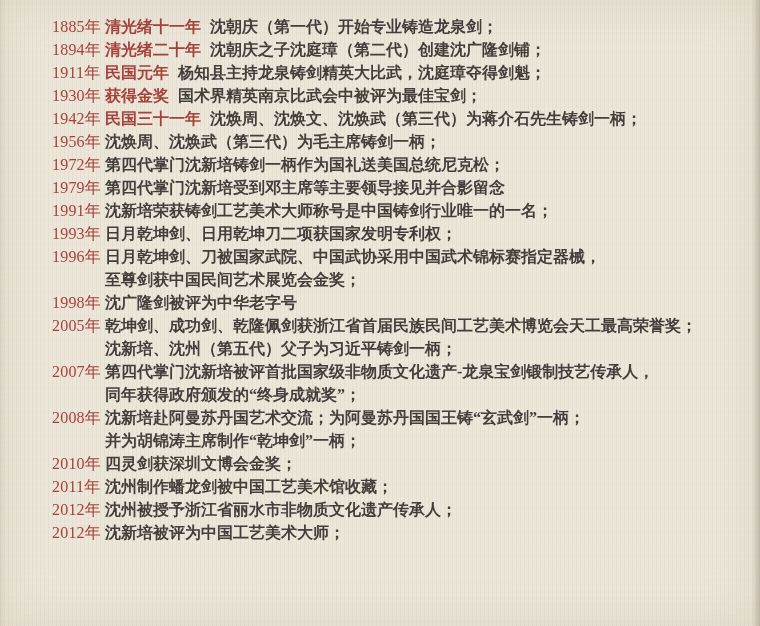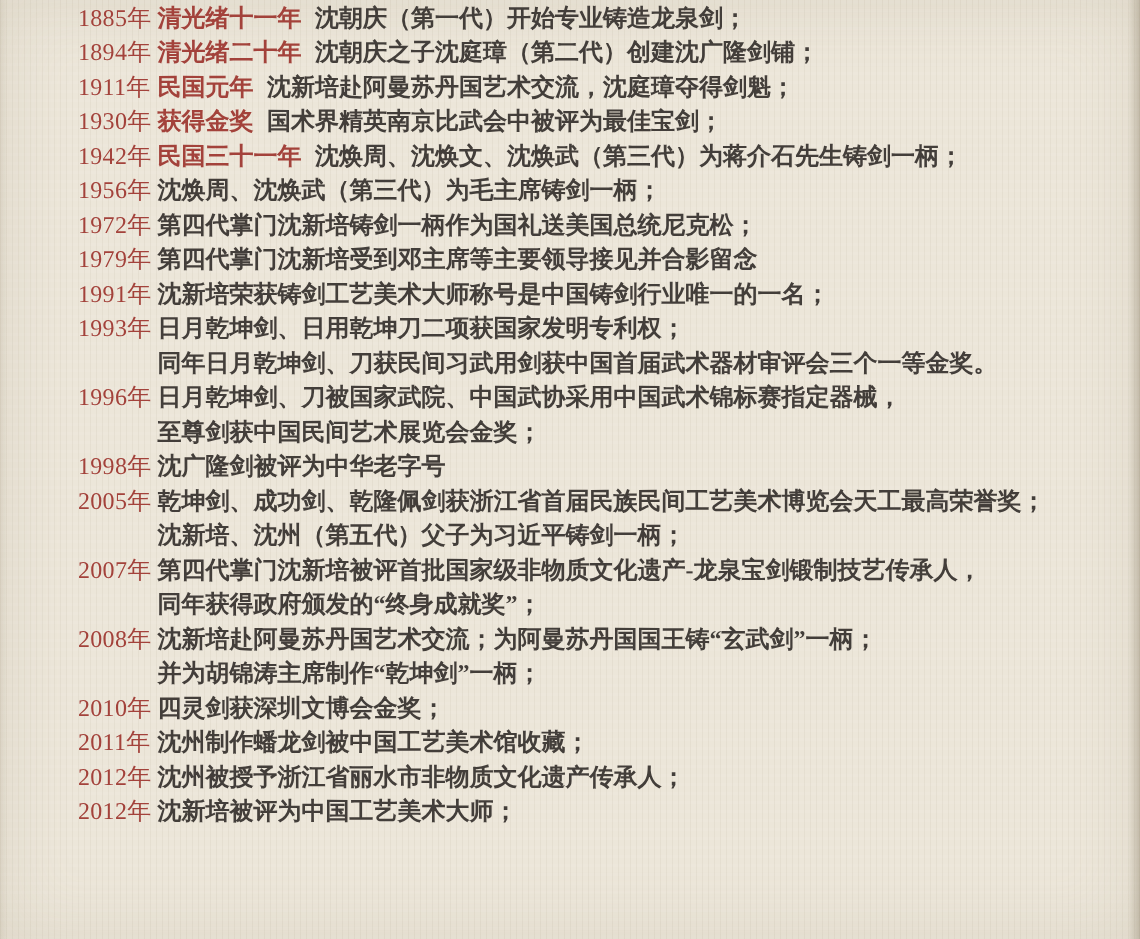--- a/index.html
+++ b/index.html
@@ -13,21 +13,21 @@
     font-family: "Liberation Serif", "DejaVu Serif", serif;
     background-color: #ece6d9;
     background-image:
       linear-gradient(90deg, rgba(130,118,95,0.10) 0px, rgba(130,118,95,0.0) 5px, rgba(130,118,95,0.0) 752px, rgba(130,118,95,0.30) 759px, rgba(130,118,95,0.45) 760px),
       repeating-linear-gradient(90deg, rgba(167,156,132,0.10) 0px, rgba(167,156,132,0.10) 1px, rgba(0,0,0,0) 1px, rgba(0,0,0,0) 4px),
       repeating-linear-gradient(0deg, rgba(255,255,255,0.06) 0px, rgba(255,255,255,0.06) 2px, rgba(0,0,0,0) 2px, rgba(0,0,0,0) 6px);
     box-shadow: inset 0 0 46px rgba(150,138,112,0.18);
   }
   .page {
     box-sizing: border-box;
-    padding: 1px 0 0 52px;
+    padding: 15px 0 0 52px;
   }
   .row {
     height: 23px;
     line-height: 23px;
     font-size: 16px;
     white-space: nowrap;
   }
   .year {
     display: inline-block;
     width: 53px;
@@ -49,38 +49,37 @@
 </style>
 </head>
 <body>
 
 <div class="page">
 
   <div class="row"><span class="year">1885年</span><span class="era">清光绪十一年</span><span class="text">沈朝庆（第一代）开始专业铸造龙泉剑；</span></div>
 
   <div class="row"><span class="year">1894年</span><span class="era">清光绪二十年</span><span class="text">沈朝庆之子沈庭璋（第二代）创建沈广隆剑铺；</span></div>
 
-  <div class="row"><span class="year">1911年</span><span class="era">民国元年</span><span class="text">沈新培赴阿曼苏丹国艺术交流，沈庭璋夺得剑魁；</span></div>
+  <div class="row"><span class="year">1911年</span><span class="era">民国元年</span><span class="text">杨知县主持龙泉铸剑精英大比武，沈庭璋夺得剑魁；</span></div>
 
 
   <div class="row"><span class="year">1930年</span><span class="era">获得金奖</span><span class="text">国术界精英南京比武会中被评为最佳宝剑；</span></div>
 
   <div class="row"><span class="year">1942年</span><span class="era">民国三十一年</span><span class="text">沈焕周、沈焕文、沈焕武（第三代）为蒋介石先生铸剑一柄；</span></div>
 
   <div class="row"><span class="year">1956年</span><span class="era"></span><span class="text">沈焕周、沈焕武（第三代）为毛主席铸剑一柄；</span></div>
 
   <div class="row"><span class="year">1972年</span><span class="era"></span><span class="text">第四代掌门沈新培铸剑一柄作为国礼送美国总统尼克松；</span></div>
 
   <div class="row"><span class="year">1979年</span><span class="era"></span><span class="text">第四代掌门沈新培受到邓主席等主要领导接见并合影留念</span></div>
 
   <div class="row"><span class="year">1991年</span><span class="era"></span><span class="text">沈新培荣获铸剑工艺美术大师称号是中国铸剑行业唯一的一名；</span></div>
 
   <div class="row"><span class="year">1993年</span><span class="era"></span><span class="text">日月乾坤剑、日用乾坤刀二项获国家发明专利权；</span></div>
 
-  <div class="row"><span class="year"></span><span class="era"></span><span class="text">同年日月乾坤剑、刀获民间习武用剑获中国首届武术器材审评会三个一等金奖。</span></div>
 
   <div class="row"><span class="year">1996年</span><span class="era"></span><span class="text">日月乾坤剑、刀被国家武院、中国武协采用中国武术锦标赛指定器械，</span></div>
 
   <div class="row"><span class="year"></span><span class="era"></span><span class="text">至尊剑获中国民间艺术展览会金奖；</span></div>
 
   <div class="row"><span class="year">1998年</span><span class="era"></span><span class="text">沈广隆剑被评为中华老字号</span></div>
 
   <div class="row"><span class="year">2005年</span><span class="era"></span><span class="text">乾坤剑、成功剑、乾隆佩剑获浙江省首届民族民间工艺美术博览会天工最高荣誉奖；</span></div>
 
   <div class="row"><span class="year"></span><span class="era"></span><span class="text">沈新培、沈州（第五代）父子为习近平铸剑一柄；</span></div>

